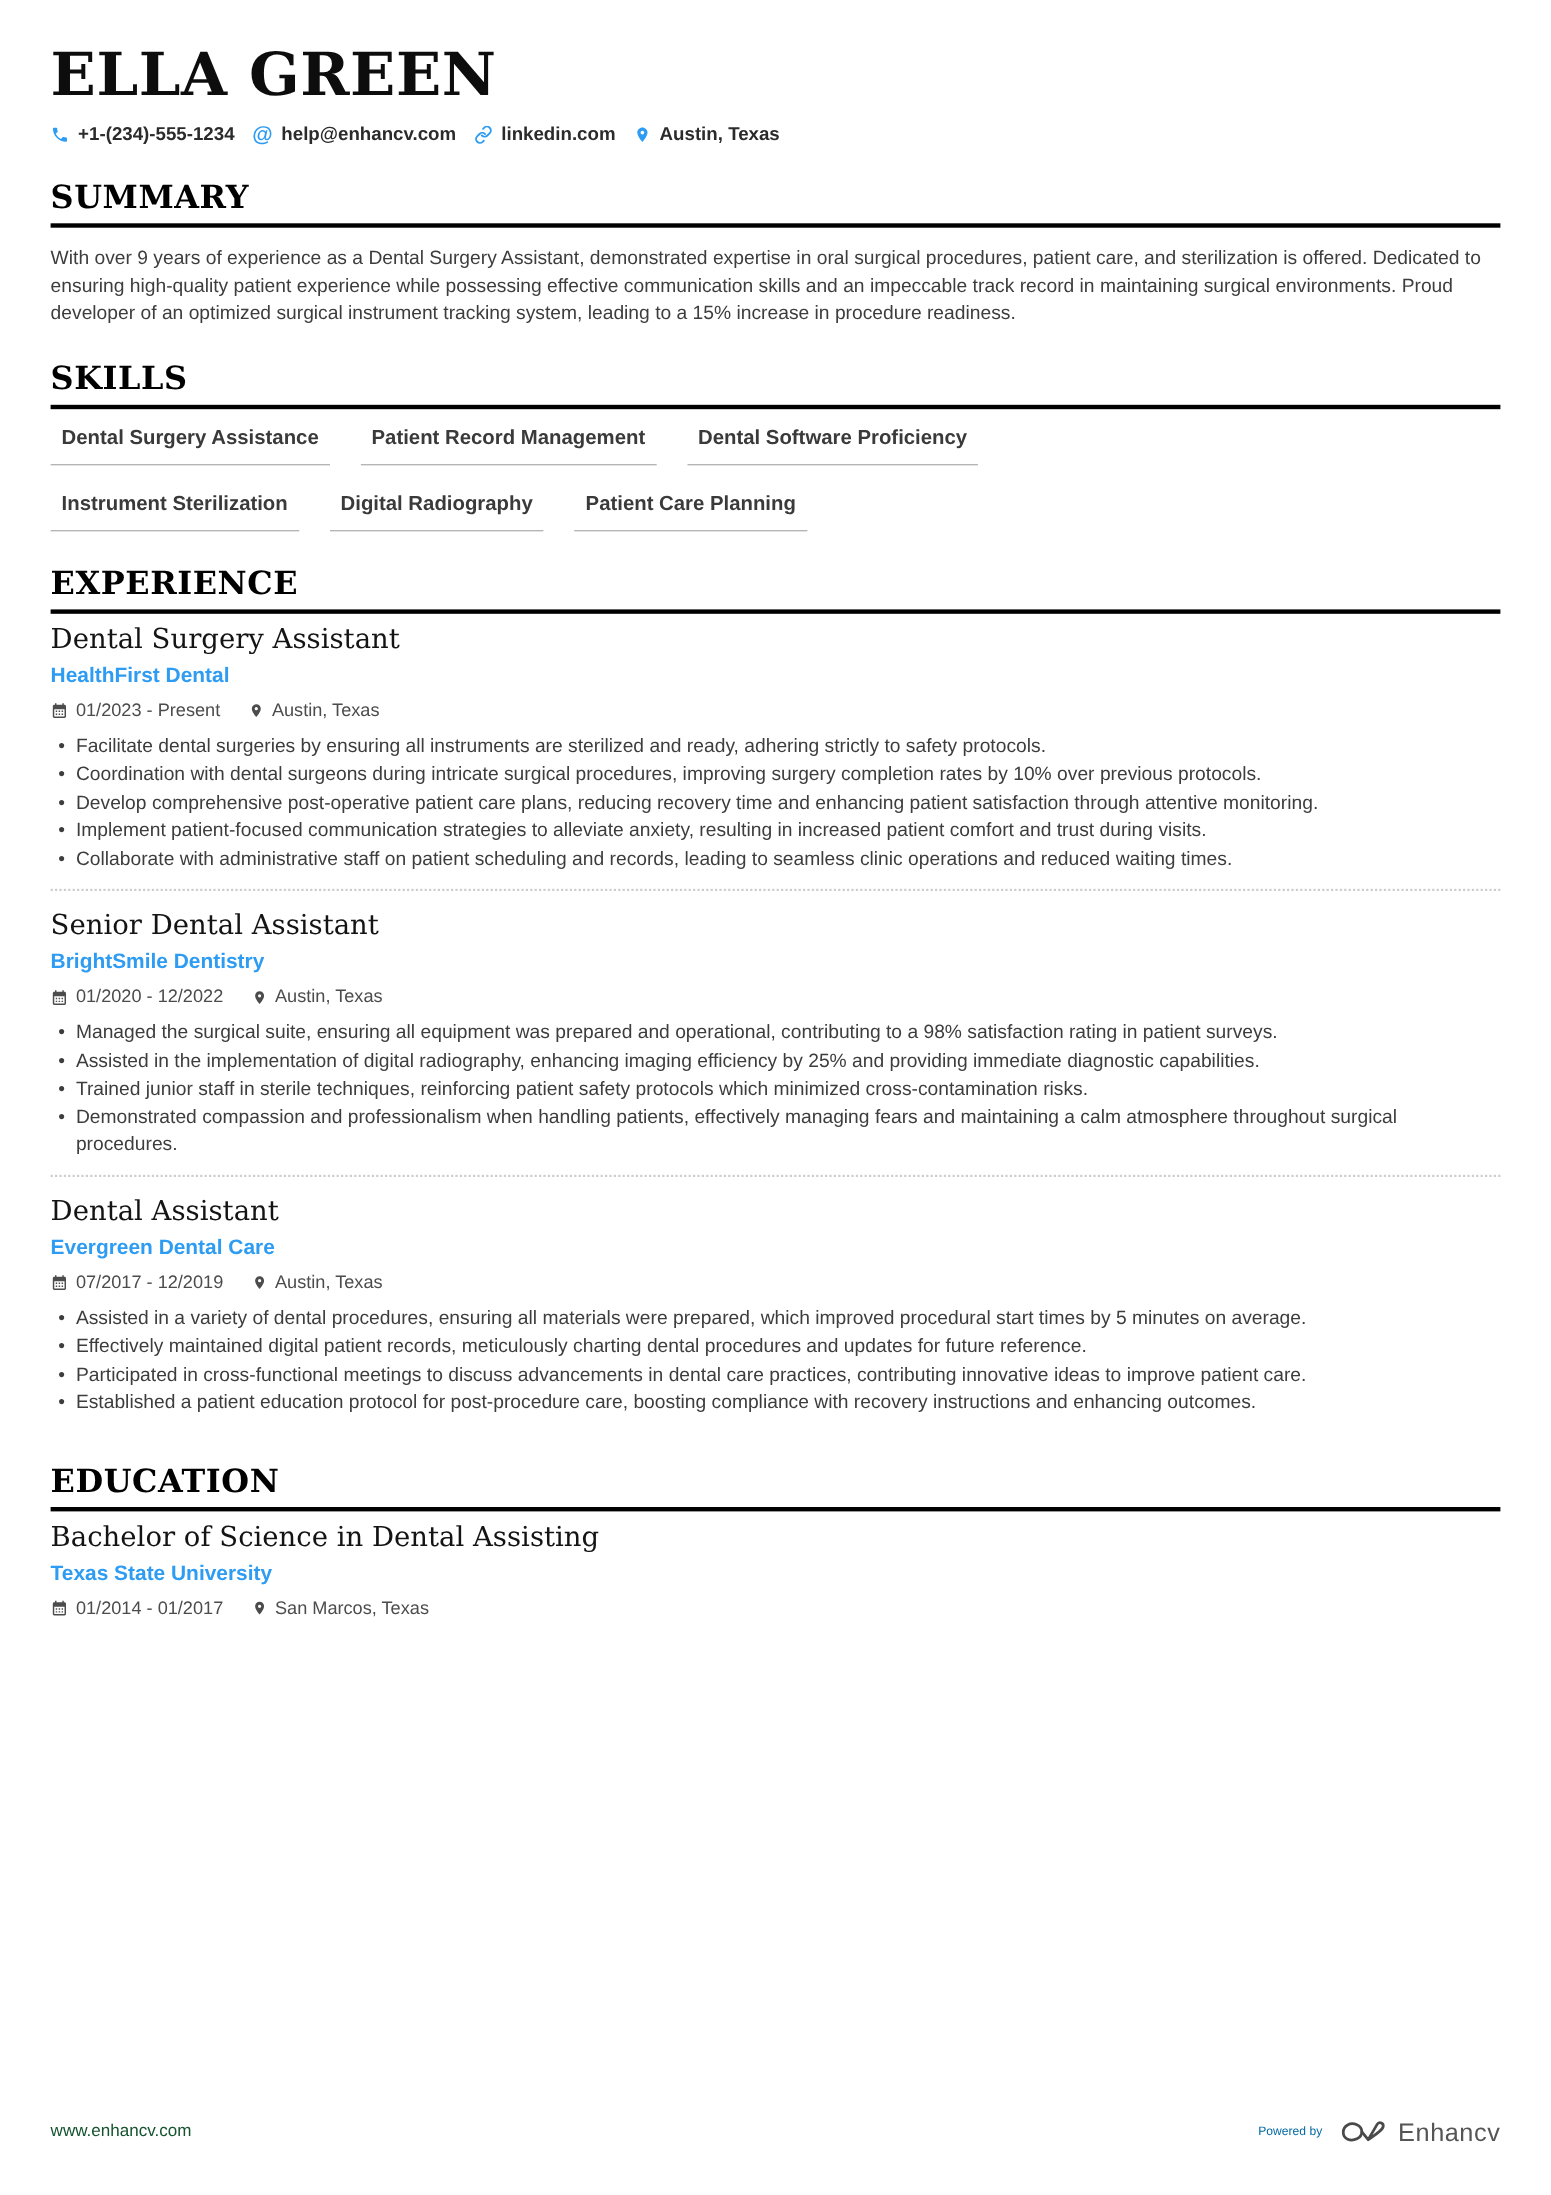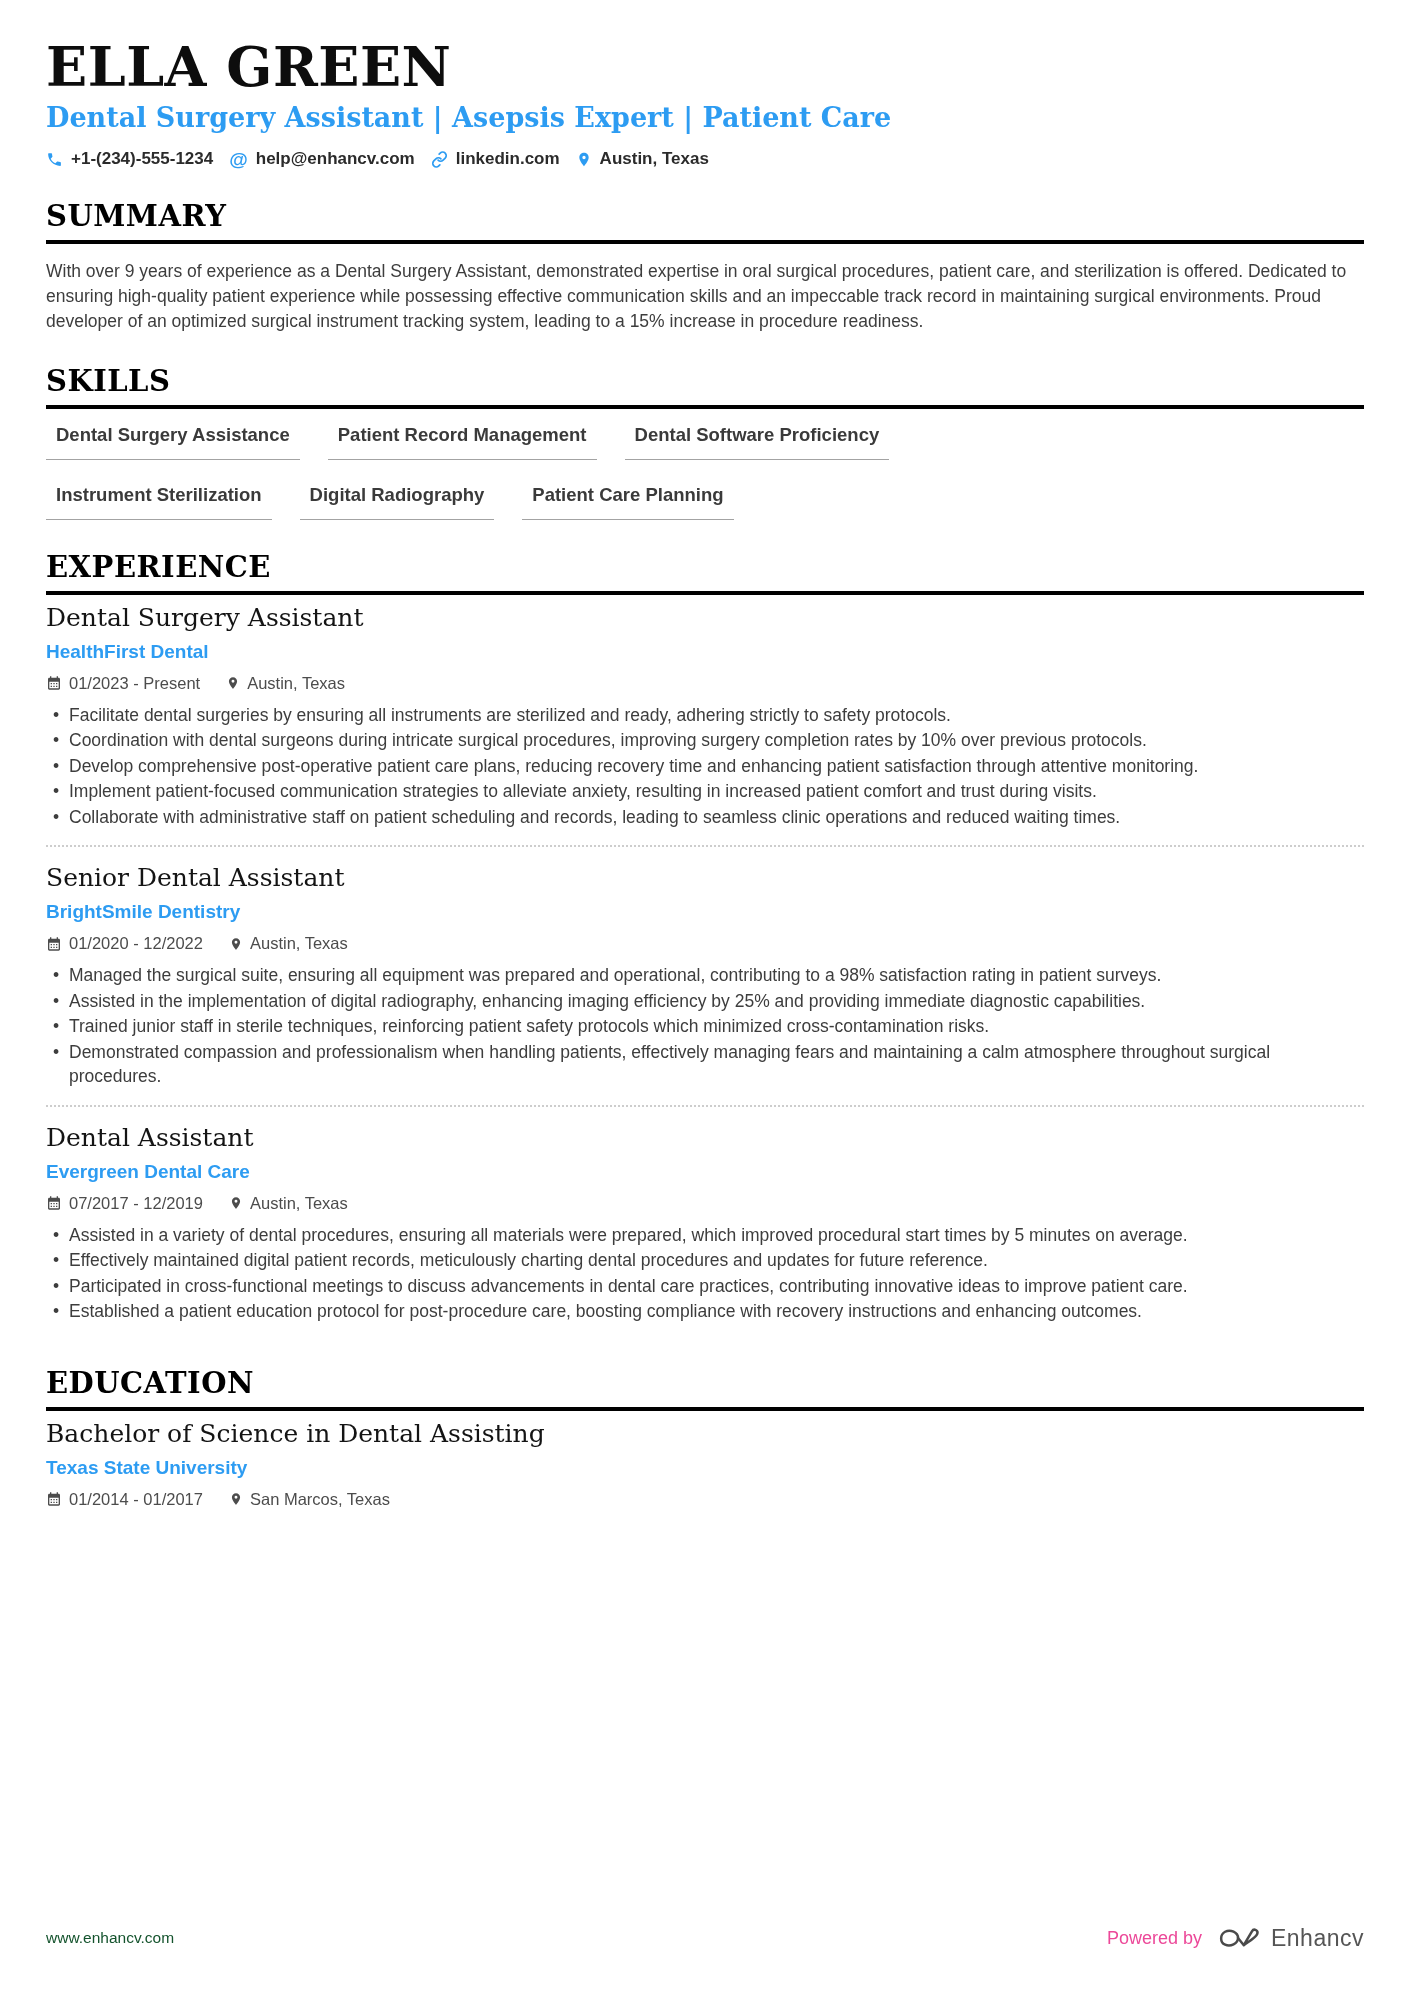--- a/index.html
+++ b/index.html
@@ -128,37 +128,36 @@
     position: absolute;
     left: 0; right: 0;
     bottom: 42px;
     padding: 0 46px;
     display: flex;
     justify-content: space-between;
     align-items: center;
   }
   .footer-site { font-size: 15.5px; color: #14532d; cursor: pointer; }
   .powered { display: flex; align-items: center; gap: 14px; }
-  .powered-label { font-size: 18px; color: #ec4899; text-align: right; }
+  .powered-label { font-size: 11px; color: #0369a1; text-align: right; }
   .brand-wrap { display: flex; align-items: center; gap: 9px; cursor: pointer; }
   .brand-name {
     font-size: 23px;
     color: #555;
     letter-spacing: 0.5px;
   }
 </style>
 </head>
 <body>
 
 <div class="page">
   <div class="content">
 
     <div>
       <div class="name">ELLA GREEN</div>
-      <div class="headline">Dental Surgery Assistant | Asepsis Expert | Patient Care</div>
       <div class="contact-row">
         <div class="contact-item">
           <span class="cicon">
             <svg width="17" height="17" viewBox="0 0 24 24" fill="currentColor">
                 <path d="M6.62 10.79c1.44 2.83 3.76 5.14 6.59 6.59l2.2-2.2c.27-.27.67-.36 1.02-.24 1.12.37 2.33.57 3.57.57.55 0 1 .45 1 1V20c0 .55-.45 1-1 1-9.39 0-17-7.61-17-17 0-.55.45-1 1-1h3.5c.55 0 1 .45 1 1 0 1.25.2 2.45.57 3.57.11.35.03.74-.25 1.02l-2.2 2.2z"></path>
               </svg>
           </span>
           <span>+1-(234)-555-1234</span>
         </div>
         <div class="contact-item">

